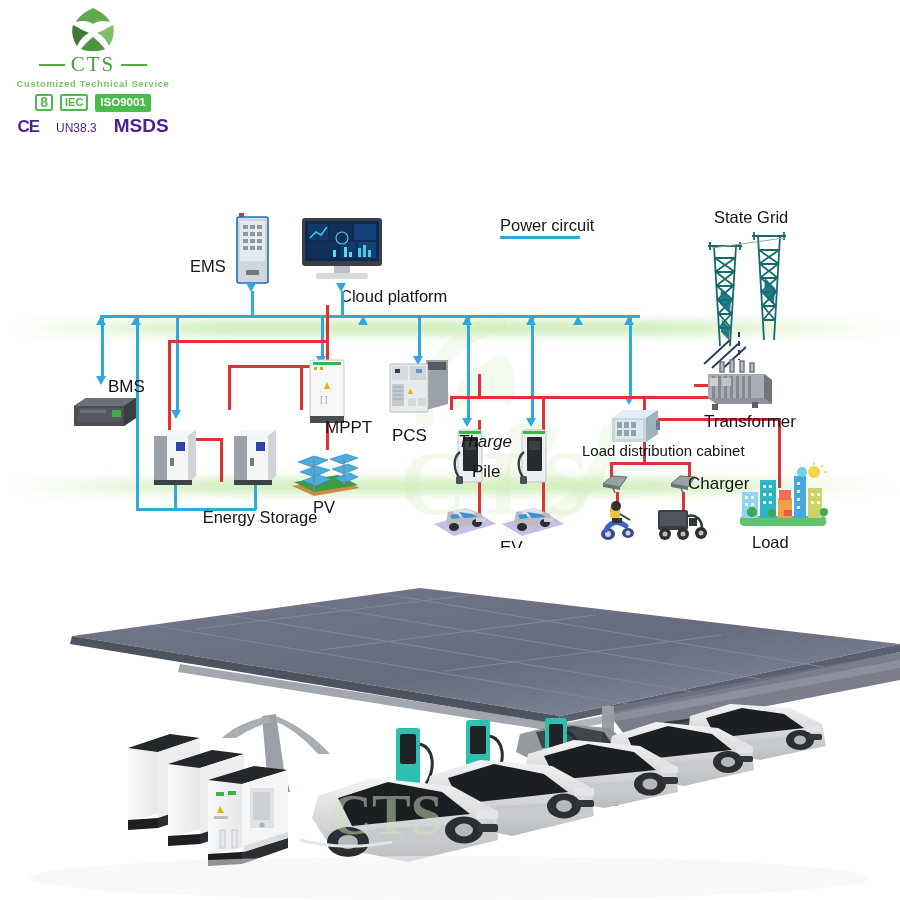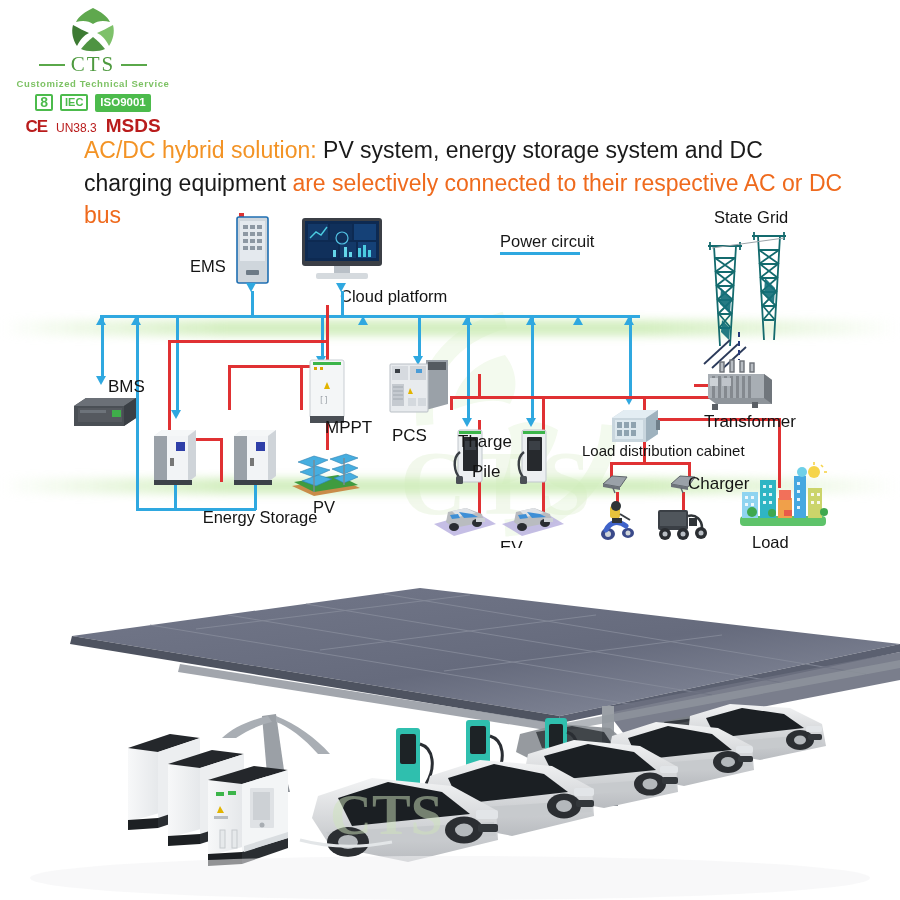--- a/index.html
+++ b/index.html
@@ -16,21 +16,21 @@
   .brand-row{display:flex;align-items:center;justify-content:center;gap:6px;margin-top:-2px;}
   .brand-rule{height:2px;width:26px;background:#5aa84a;}
   .brand-name{font-family:"Liberation Serif",serif;font-size:21px;letter-spacing:2px;color:#4e9a3f;font-weight:400;}
   .brand-tag{font-size:9.5px;letter-spacing:.6px;color:#7dc264;margin-top:1px;white-space:nowrap;font-weight:bold;}
   .cert-row{display:flex;align-items:center;justify-content:center;gap:7px;margin-top:5px;}
   .cert-box{border:2px solid #4cbb4c;border-radius:2px;padding:1px 3px;display:flex;align-items:center;justify-content:center;}
   .cert-box.fill{background:#4cbb4c;border-color:#4cbb4c;}
   .cert-lbl{font-size:11px;font-weight:bold;color:#4cbb4c;line-height:1;}
   .cert-lbl.on{color:#ffffff;font-size:11.5px;}
   .cert-iec{font-size:11px;font-weight:bold;color:#4cbb4c;line-height:1;}
-  .cert-row2{display:flex;align-items:baseline;justify-content:center;gap:9px;margin-top:3px;color:#b91c1c;}
+  .cert-row2{display:flex;align-items:baseline;justify-content:center;gap:17px;margin-top:3px;color:#4c1d95;}
   .ce{font-family:"Liberation Sans",sans-serif;font-size:17px;font-weight:bold;letter-spacing:-1px;}
   .un{font-size:12px;font-weight:normal;}
   .msds{font-size:19px;font-weight:bold;}
   .batt-glyph{font-size:14px;font-weight:bold;color:#4cbb4c;line-height:.8;text-align:center;}
 
   
   .heading{position:absolute;left:84px;top:134px;width:760px;font-size:23px;line-height:1.42;color:#1a1a1a;}
   .hl-orange{color:#f39325;}
   .hl-red{color:#ef6a1d;}
 
@@ -50,21 +50,21 @@
   .red{background:#e03133;}
   .arrow{position:absolute;width:0;height:0;}
   .arrow.down{border-left:5.5px solid transparent;border-right:5.5px solid transparent;border-top:9px solid #2fa8e0;}
   .arrow.up{border-left:5.5px solid transparent;border-right:5.5px solid transparent;border-bottom:9px solid #2fa8e0;}
 
   .lbl{position:absolute;font-size:16.5px;color:#141414;white-space:nowrap;}
   .lbl.c{text-align:center;transform:translateX(-50%);white-space:normal;}
   .lbl.big{font-size:17px;}
 
   
-  .legend{position:absolute;left:500px;top:232px;}
+  .legend{position:absolute;left:500px;top:216px;}
   .legend .row{margin-bottom:8px;}
   .legend .txt{font-size:16.5px;color:#161616;}
   .legend .bar{height:3px;width:80px;margin-top:1px;}
 
   
   .dev{position:absolute;}
 
   
   .photo{position:absolute;left:0;top:548px;width:900px;height:352px;overflow:hidden;background:#fff;}
 </style>
@@ -101,23 +101,20 @@
         <span class="cert-lbl on">ISO9001</span>
       </span>
     </div>
     <div class="cert-row2">
       <span class="ce">CE</span>
       <span class="un">UN38.3</span>
       <span class="msds">MSDS</span>
     </div>
   </div>
 
-  <div class="heading">
-    <span class="hl-orange">AC/DC hybrid solution:</span><span> PV system, energy storage system and DC charging equipment </span><span class="hl-red">are selectively connected to their respective AC or DC bus</span>
-  </div>
 
   <div class="wm wm-leaf">
     <svg width="250" height="250" viewBox="0 0 250 250">
       <g fill="none" stroke="#cfe9b8" stroke-width="17" opacity=".75">
         <path d="M125 20 C70 35 40 75 45 125"></path>
         <path d="M230 125 C225 185 180 225 125 228"></path>
       </g>
       <g fill="#cfe9b8" opacity=".75">
         <path d="M125 55 C95 62 75 82 72 110 C98 100 118 98 130 104 C140 86 135 68 125 55Z"></path>
         <path d="M178 130 C172 160 150 180 122 184 C132 158 134 140 128 128 C146 118 164 122 178 130Z"></path>
@@ -403,21 +400,21 @@
   <div class="dev" style="left:516px;top:428px;">
     <svg width="34" height="62" viewBox="0 0 34 62">
       <rect x="6" y="2" width="24" height="52" rx="2" fill="#eceff1" stroke="#c0c6cc" stroke-width="1"></rect>
       <rect x="7" y="3" width="22" height="3" fill="#3cb54a"></rect>
       <rect x="11" y="9" width="15" height="34" rx="1" fill="#26292d"></rect>
       <rect x="13" y="13" width="11" height="9" fill="#3b4046"></rect>
       <path d="M8 24 C0 30 2 44 8 50" stroke="#3a3f45" stroke-width="2.4" fill="none"></path>
       <rect x="4" y="48" width="7" height="8" rx="1.5" fill="#4a4f55"></rect>
     </svg>
   </div>
-  <div class="lbl big" style="left:458px;top:432px;">Tharge</div>
+  <div class="lbl big" style="left:458px;top:432px;font-style:italic;">Tharge</div>
   <div class="lbl big" style="left:472px;top:462px;">Pile</div>
 
   <div class="dev" style="left:432px;top:498px;">
     <svg width="66" height="42" viewBox="0 0 66 42">
       <polygon points="2,26 22,38 64,26 44,14" fill="#b7aede" opacity=".8"></polygon>
       <polygon points="16,14 34,10 50,16 52,24 22,30 14,24" fill="#b9bcc0"></polygon>
       <polygon points="20,13 34,10 44,15 26,19" fill="#dfe2e6"></polygon>
       <polygon points="27,14 40,16 46,19 32,20" fill="#3f8fd6"></polygon>
       <polygon points="18,17 26,16 28,20 20,21" fill="#3f8fd6"></polygon>
       <ellipse cx="22" cy="29" rx="5" ry="4" fill="#2a2d31"></ellipse>

